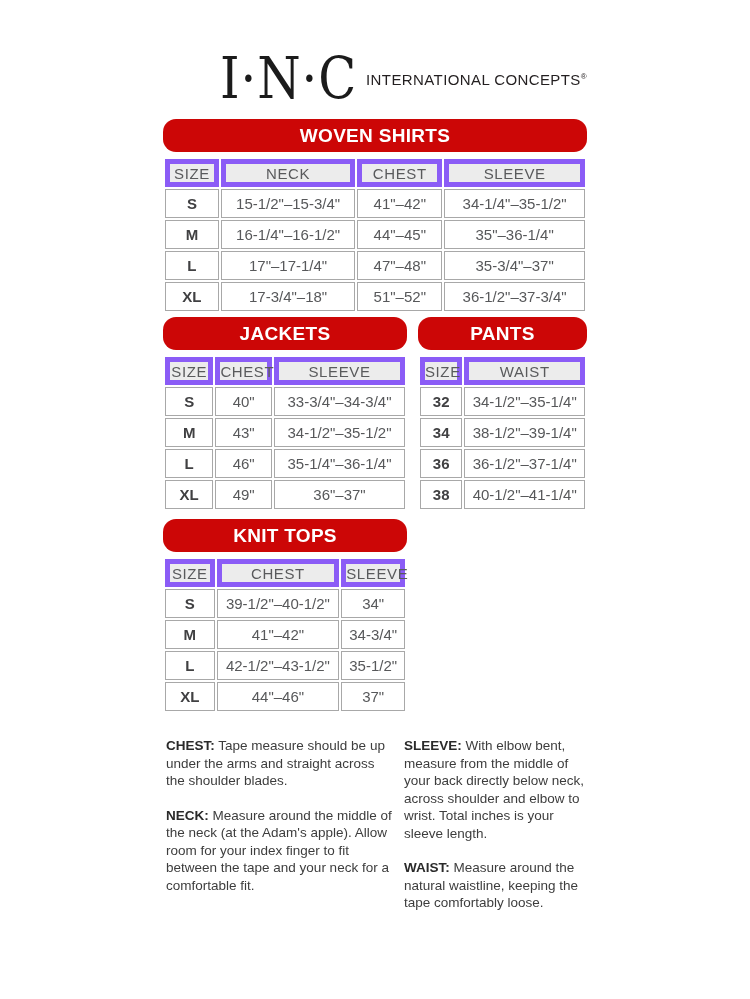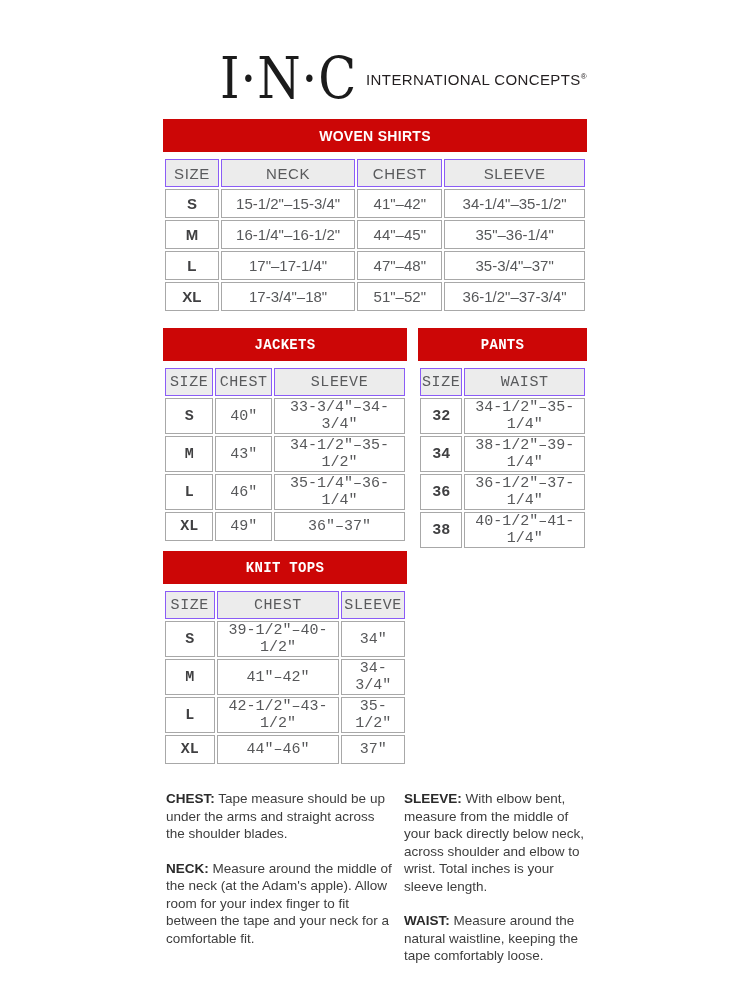--- a/index.html
+++ b/index.html
@@ -21,31 +21,31 @@
   .logo-sub {
     font-size: 15px; font-weight: normal; color: #231f20;
     letter-spacing: 0.4px; margin-left: 9px; white-space: nowrap;
   }
   .logo-sub sup { font-size: 8px; vertical-align: 6px; }
 
   
   .banner {
     height: 33px; background: #cc0606; color: #ffffff;
     display: flex; align-items: center; justify-content: center;
-    font-size: 14px; font-weight: bold; letter-spacing: 0.3px;
+    font-size: 19px; font-weight: bold; letter-spacing: 0.3px; border-radius: 13px;
   }
 
   
   table.szt {
     width: 100%; table-layout: fixed;
     border-collapse: separate; border-spacing: 2px;
     margin-top: 5px;
   }
   table.szt th {
-    background: #ececec; border: 1px solid #8b5cf6;
+    background: #ececec; border: 5px solid #8b5cf6;
     height: 28px; font-size: 15px; font-weight: normal;
     color: #595a5c; letter-spacing: 0.6px; text-align: center;
   }
   table.szt td {
     background: #ffffff; border: 1px solid #a8a8a8;
     height: 29px; font-size: 15px; color: #57585a; text-align: center;
   }
   table.szt td.size { font-weight: bold; color: #404042; }
 
   .tbl-woven th:nth-child(1){ width: 13%; }
@@ -56,21 +56,21 @@
   .tbl-jackets th:nth-child(1){ width: 20.5%; }
   .tbl-jackets th:nth-child(2){ width: 24%; }
   .tbl-jackets th:nth-child(3){ width: 55.5%; }
 
   .tbl-pants th:nth-child(1){ width: 26%; }
   .tbl-pants th:nth-child(2){ width: 74%; }
 
   .tbl-knit th:nth-child(1){ width: 21%; }
   .tbl-knit th:nth-child(2){ width: 52%; }
   .tbl-knit th:nth-child(3){ width: 27%; }
-  .two-col { display: flex; gap: 11px; margin-top: 15px; font-family: Liberation Mono, monospace; }
+  .two-col { display: flex; gap: 11px; margin-top: 4px; }
   .col-left { width: 244px; flex: none; }
   .col-right { flex: 1; }
   .col-left .banner-knit { margin-top: 8px; }
 
   
   .notes { display: flex; margin-top: 24px; padding-left: 3px; gap: 10px; }
   .notes-left { width: 228px; flex: none; }
   .notes-right { flex: 1; }
   .note { font-size: 13.5px; line-height: 17.5px; color: #3d3d3d; margin-bottom: 17px; }
   .note b { color: #2a2a2a; }

